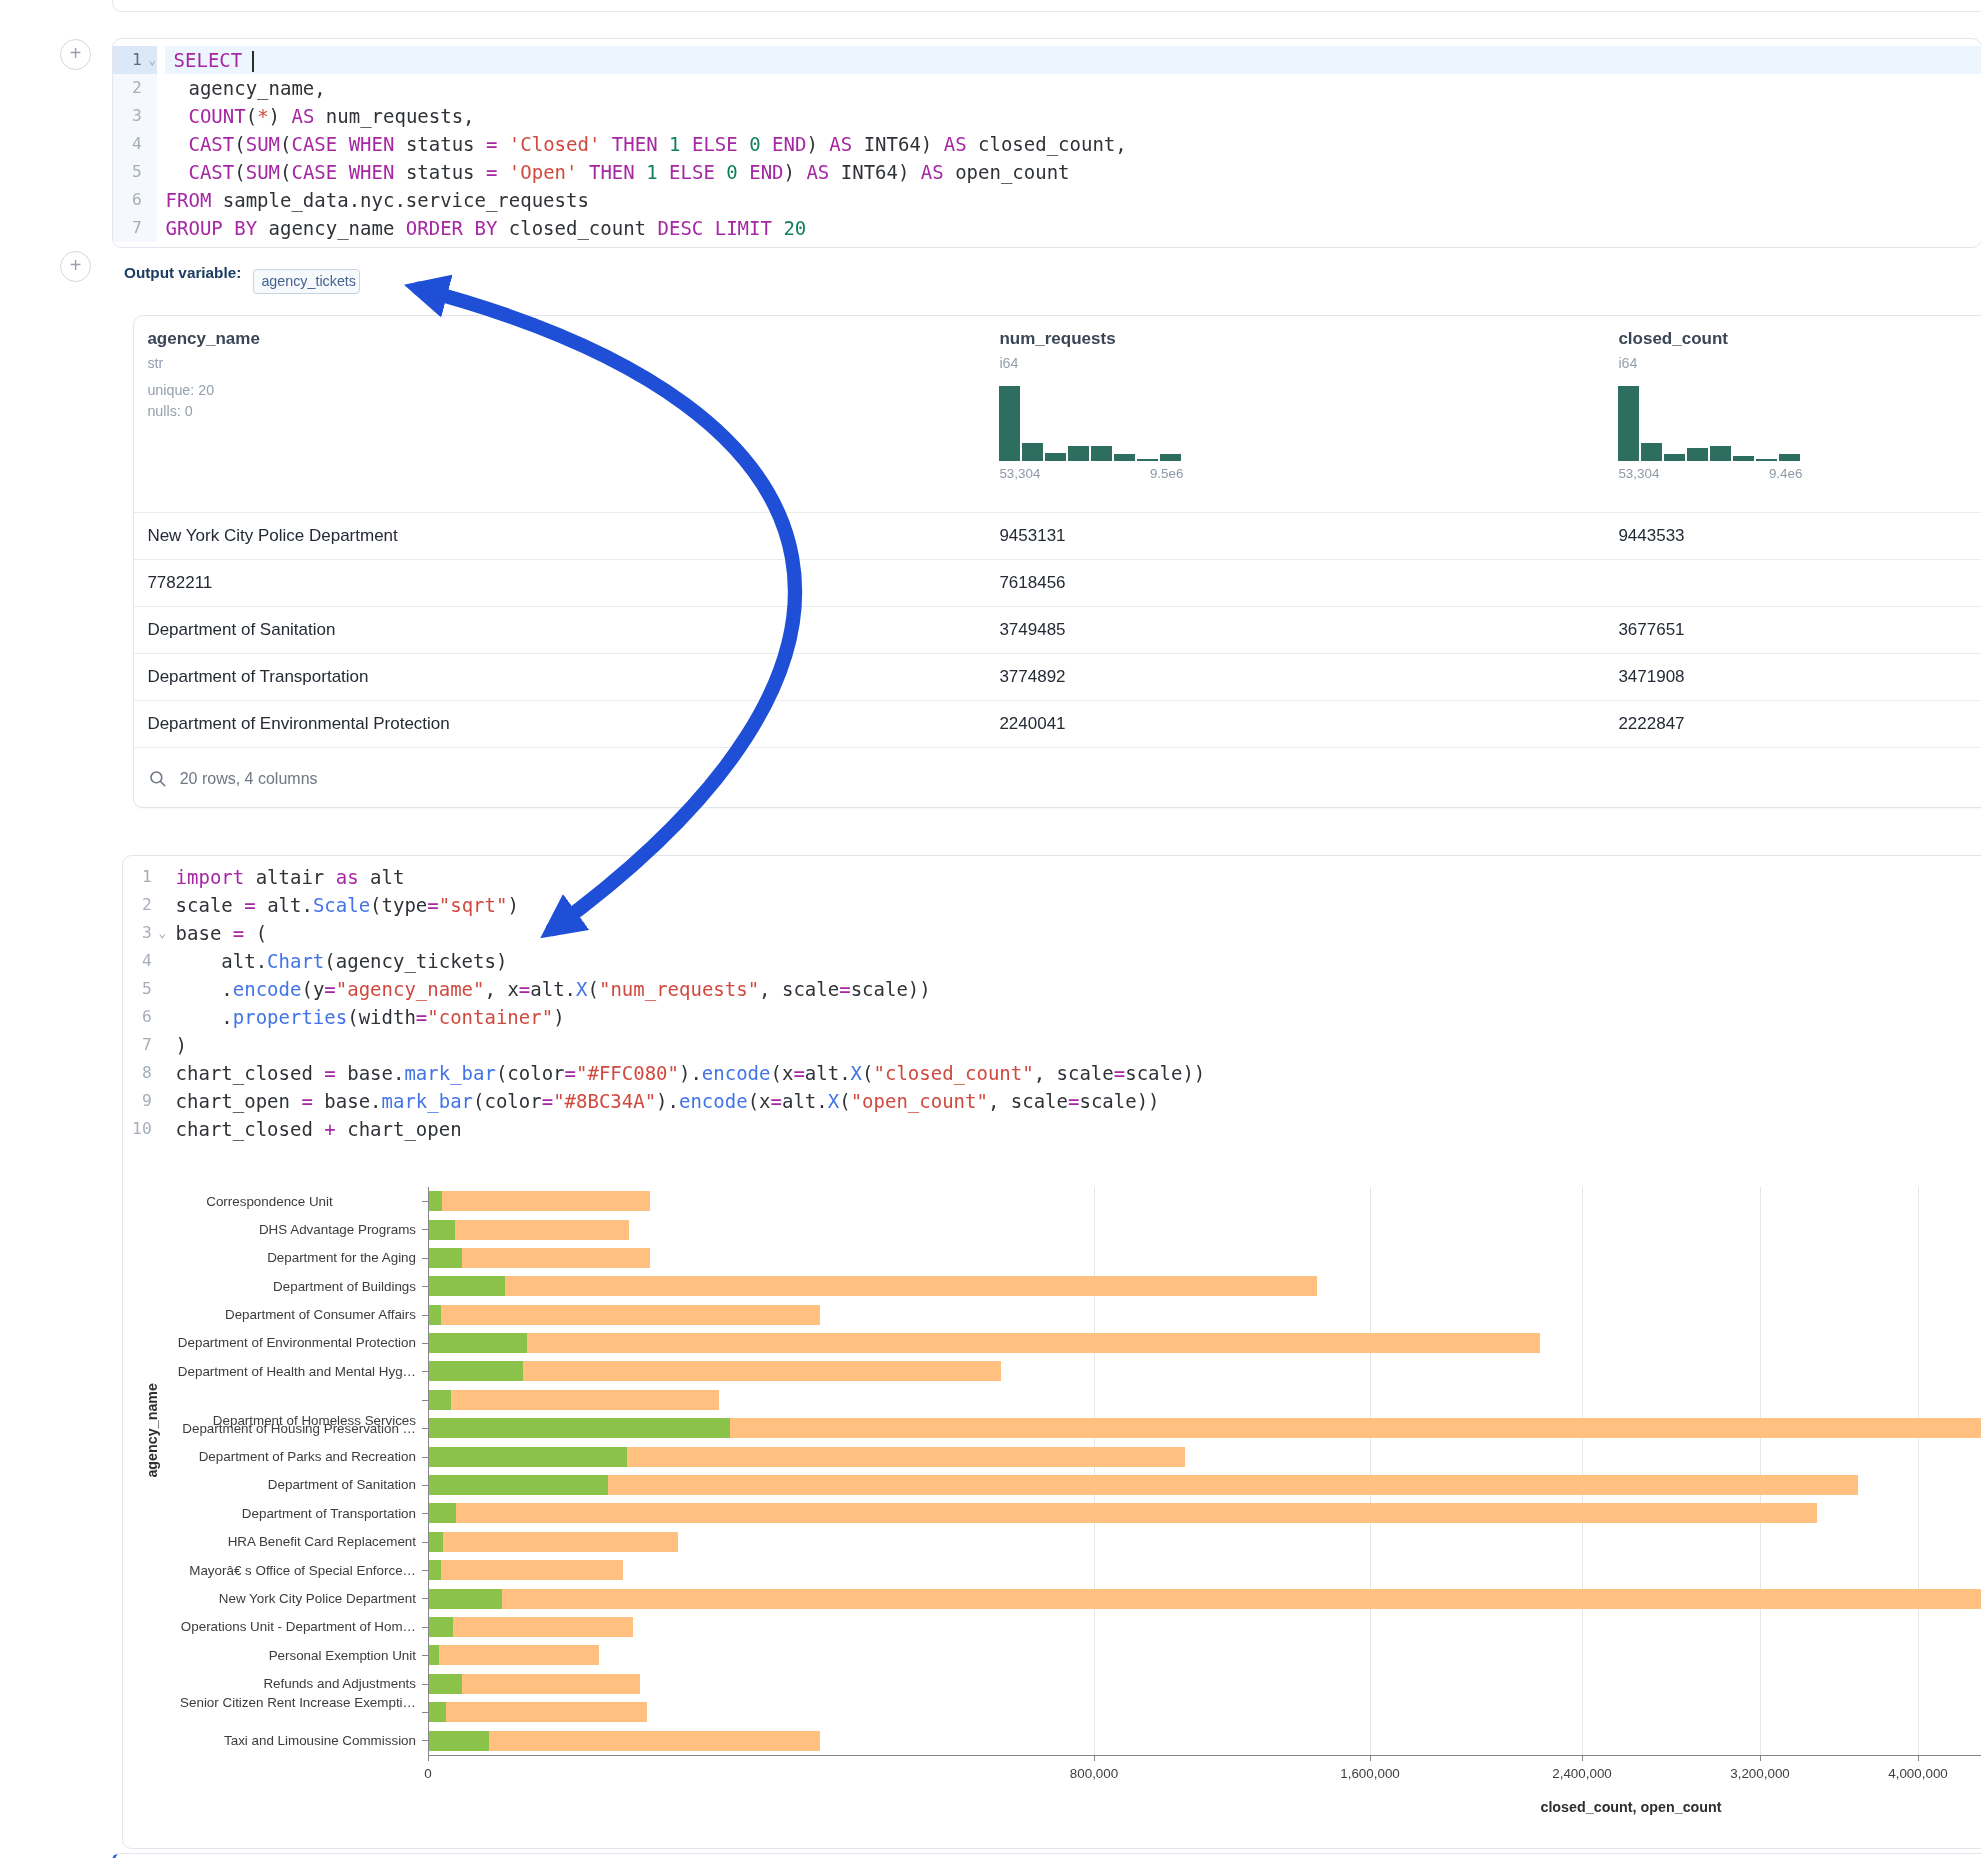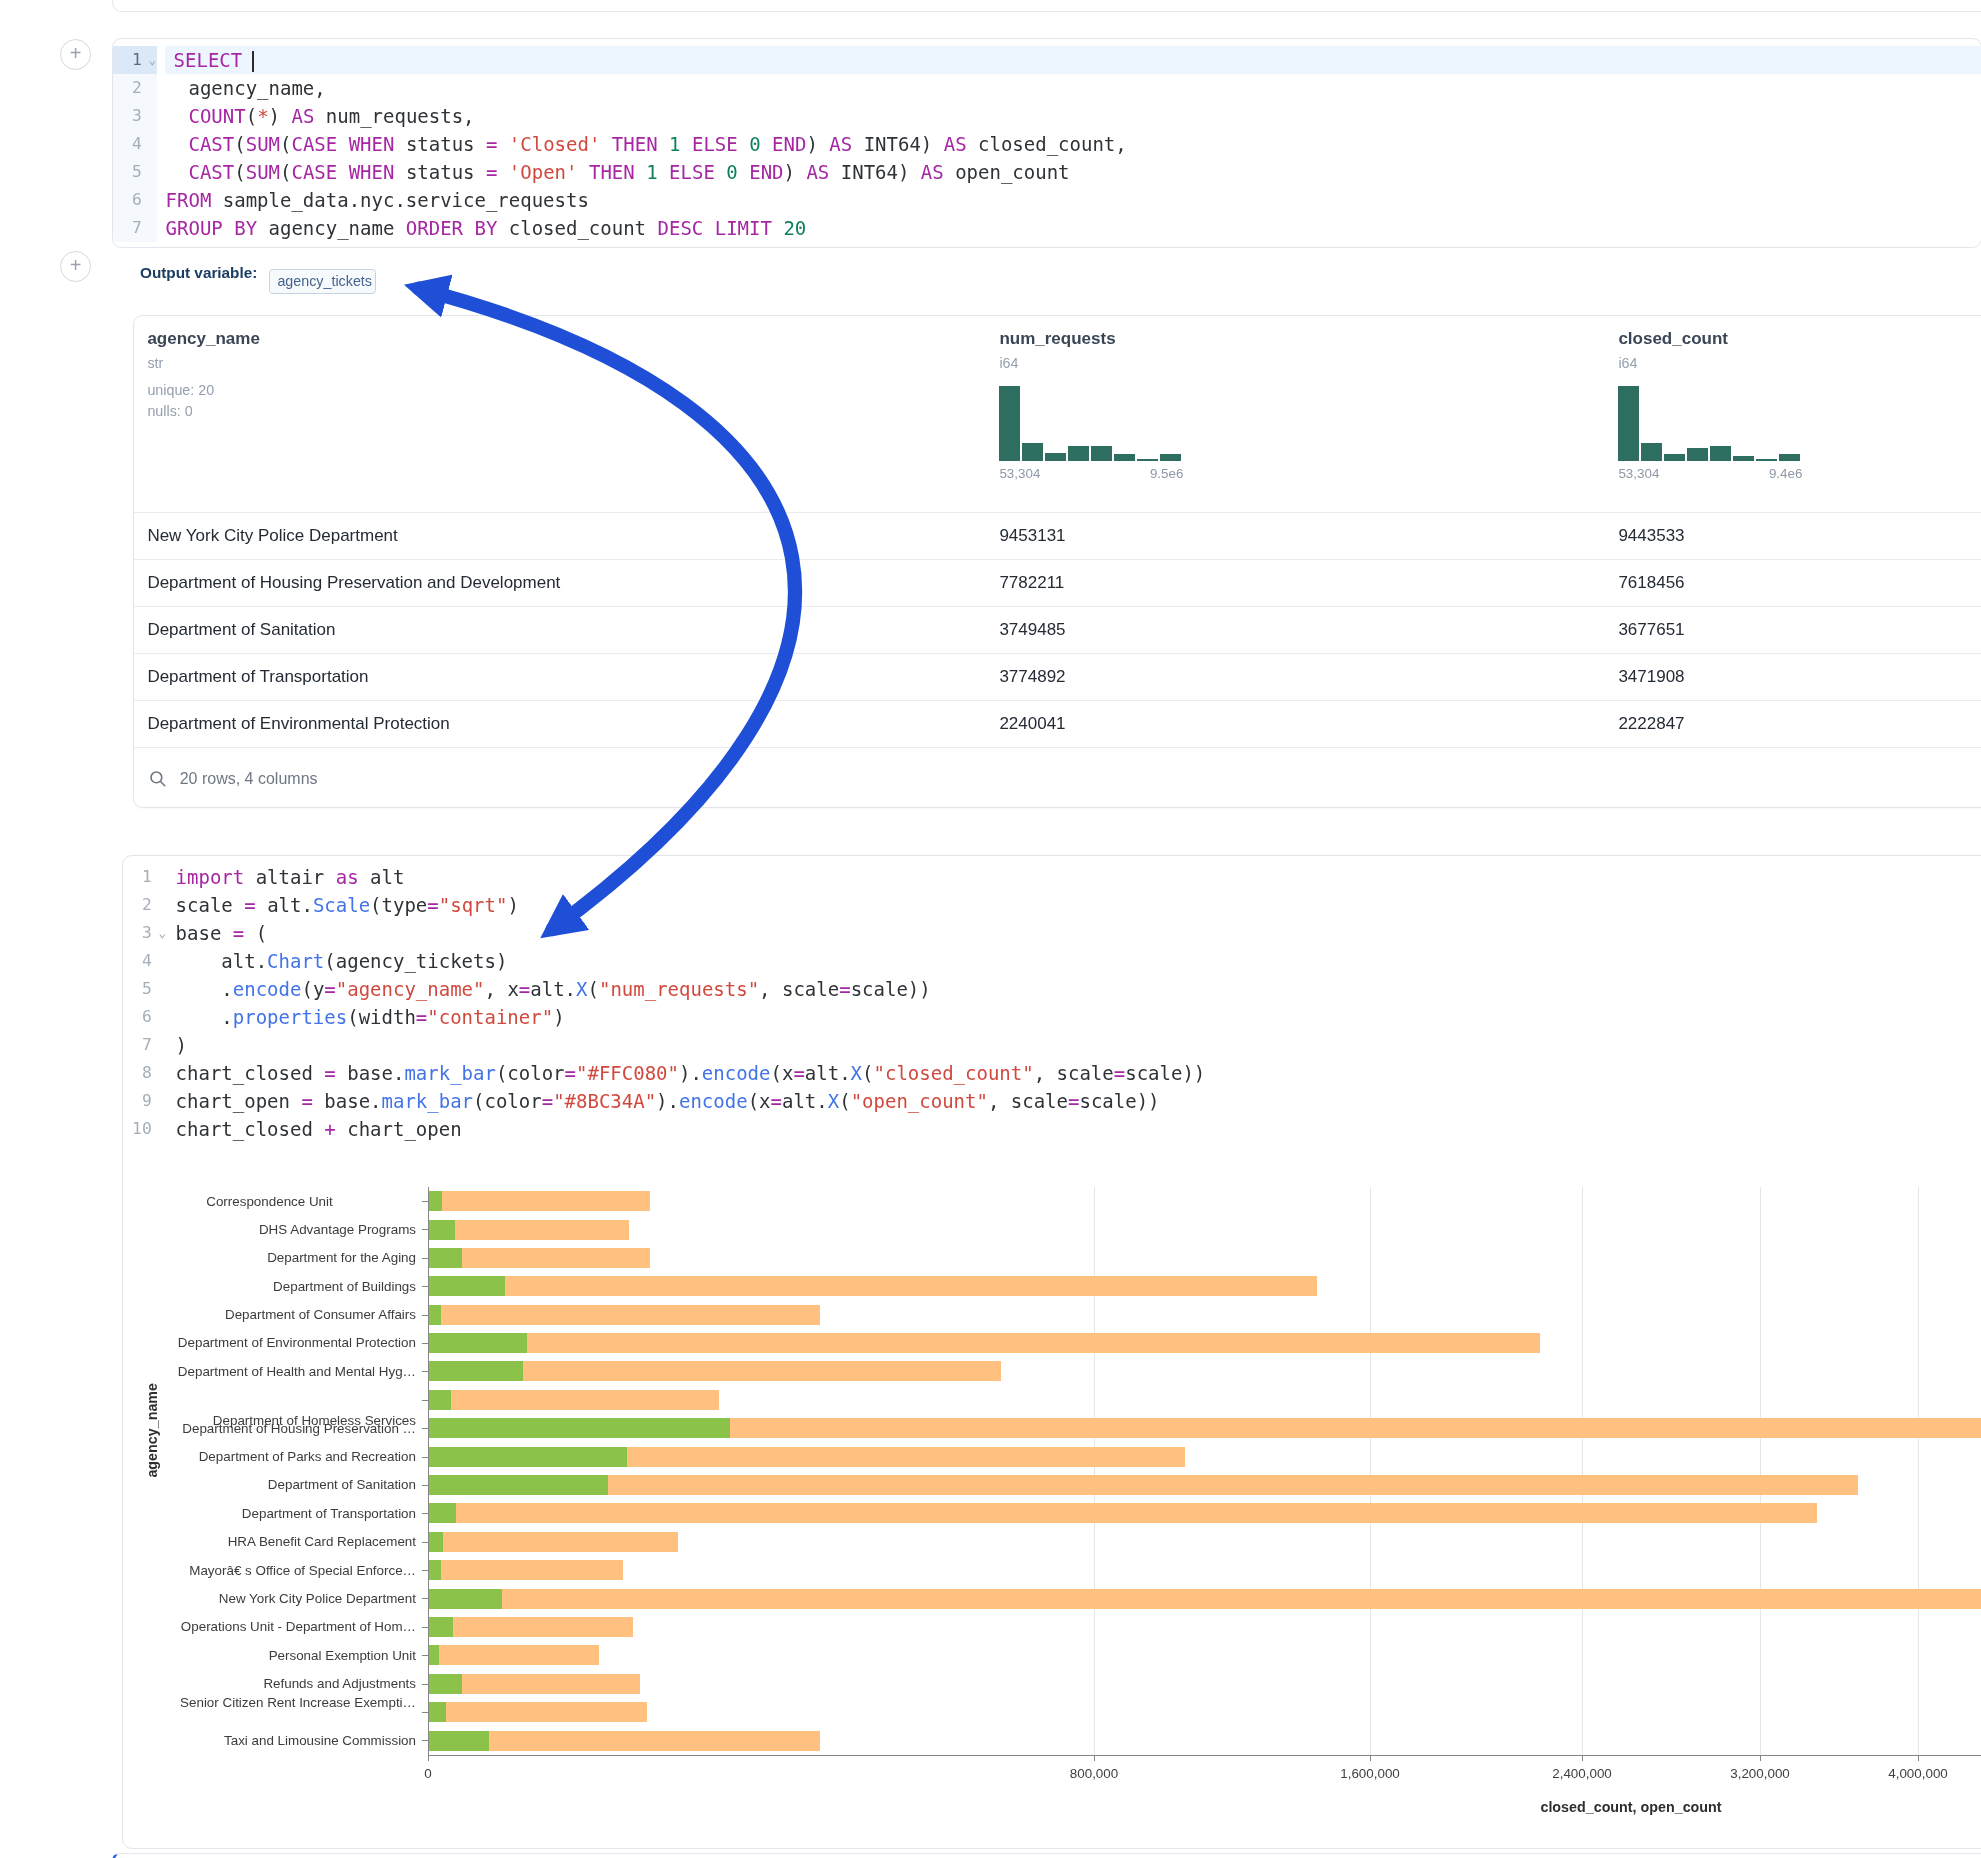--- a/index.html
+++ b/index.html
@@ -32,21 +32,21 @@
   .crow.active .gut { background:#dbe8f8; color:#5c6b80; }
   .tk-kw { color:#a626a4; }
   .tk-str { color:#d1493e; }
   .tk-num { color:#0e8060; }
   .tk-fn { color:#4273e8; }
   .tk-id { color:#2f3337; }
   .cursor { display:inline-block; width:1.9px; height:21px; background:#2b2b2b; margin-left:9.6px; vertical-align:middle; }
 
   
   .output-var-row { position:absolute; left:124px; top:258px; height:29px; display:flex; align-items:center; gap:11.5px; }
-  .ov-label { font-size:15.3px; font-weight:bold; color:#1c3d63;margin-left:16px; }
+  .ov-label { font-size:15.3px; font-weight:bold; color:#1c3d63; }
   .ov-chip { display:inline-block; max-width:107px; overflow:hidden; white-space:nowrap; height:25px;
     line-height:23px; padding:0 7.6px; border:1px solid #c6d3e1; border-radius:3.8px; background:#f7fafd;
     color:#44618f; font-size:14.3px;margin-top:17px; }
 
   
   .table-card { position:absolute; left:133px; top:315px; width:1864px; height:493px; background:#fff;
     border:1px solid #e2e6ec; border-radius:9.6px; overflow:hidden; box-shadow:0 1px 1.9px rgba(0,0,0,.03); }
   .thead { display:grid; grid-template-columns:852px 619px 1fr; height:196px; }
   .thcell { padding:13.4px 0 0 13.4px; }
   .cname { font-size:17px; font-weight:bold; color:#3a4656; }
@@ -171,21 +171,20 @@
         </div>
       </div>
     </div>
     <div id="table-rows">
         <div class="trow">
           <div class="tcell">New York City Police Department</div>
           <div class="tcell">9453131</div>
           <div class="tcell">9443533</div>
         </div>
         <div class="trow">
-          <div class="tcell">Department of Housing Preservation and Development</div>
           <div class="tcell">7782211</div>
           <div class="tcell">7618456</div>
         </div>
         <div class="trow">
           <div class="tcell">Department of Sanitation</div>
           <div class="tcell">3749485</div>
           <div class="tcell">3677651</div>
         </div>
         <div class="trow">
           <div class="tcell">Department of Transportation</div>

